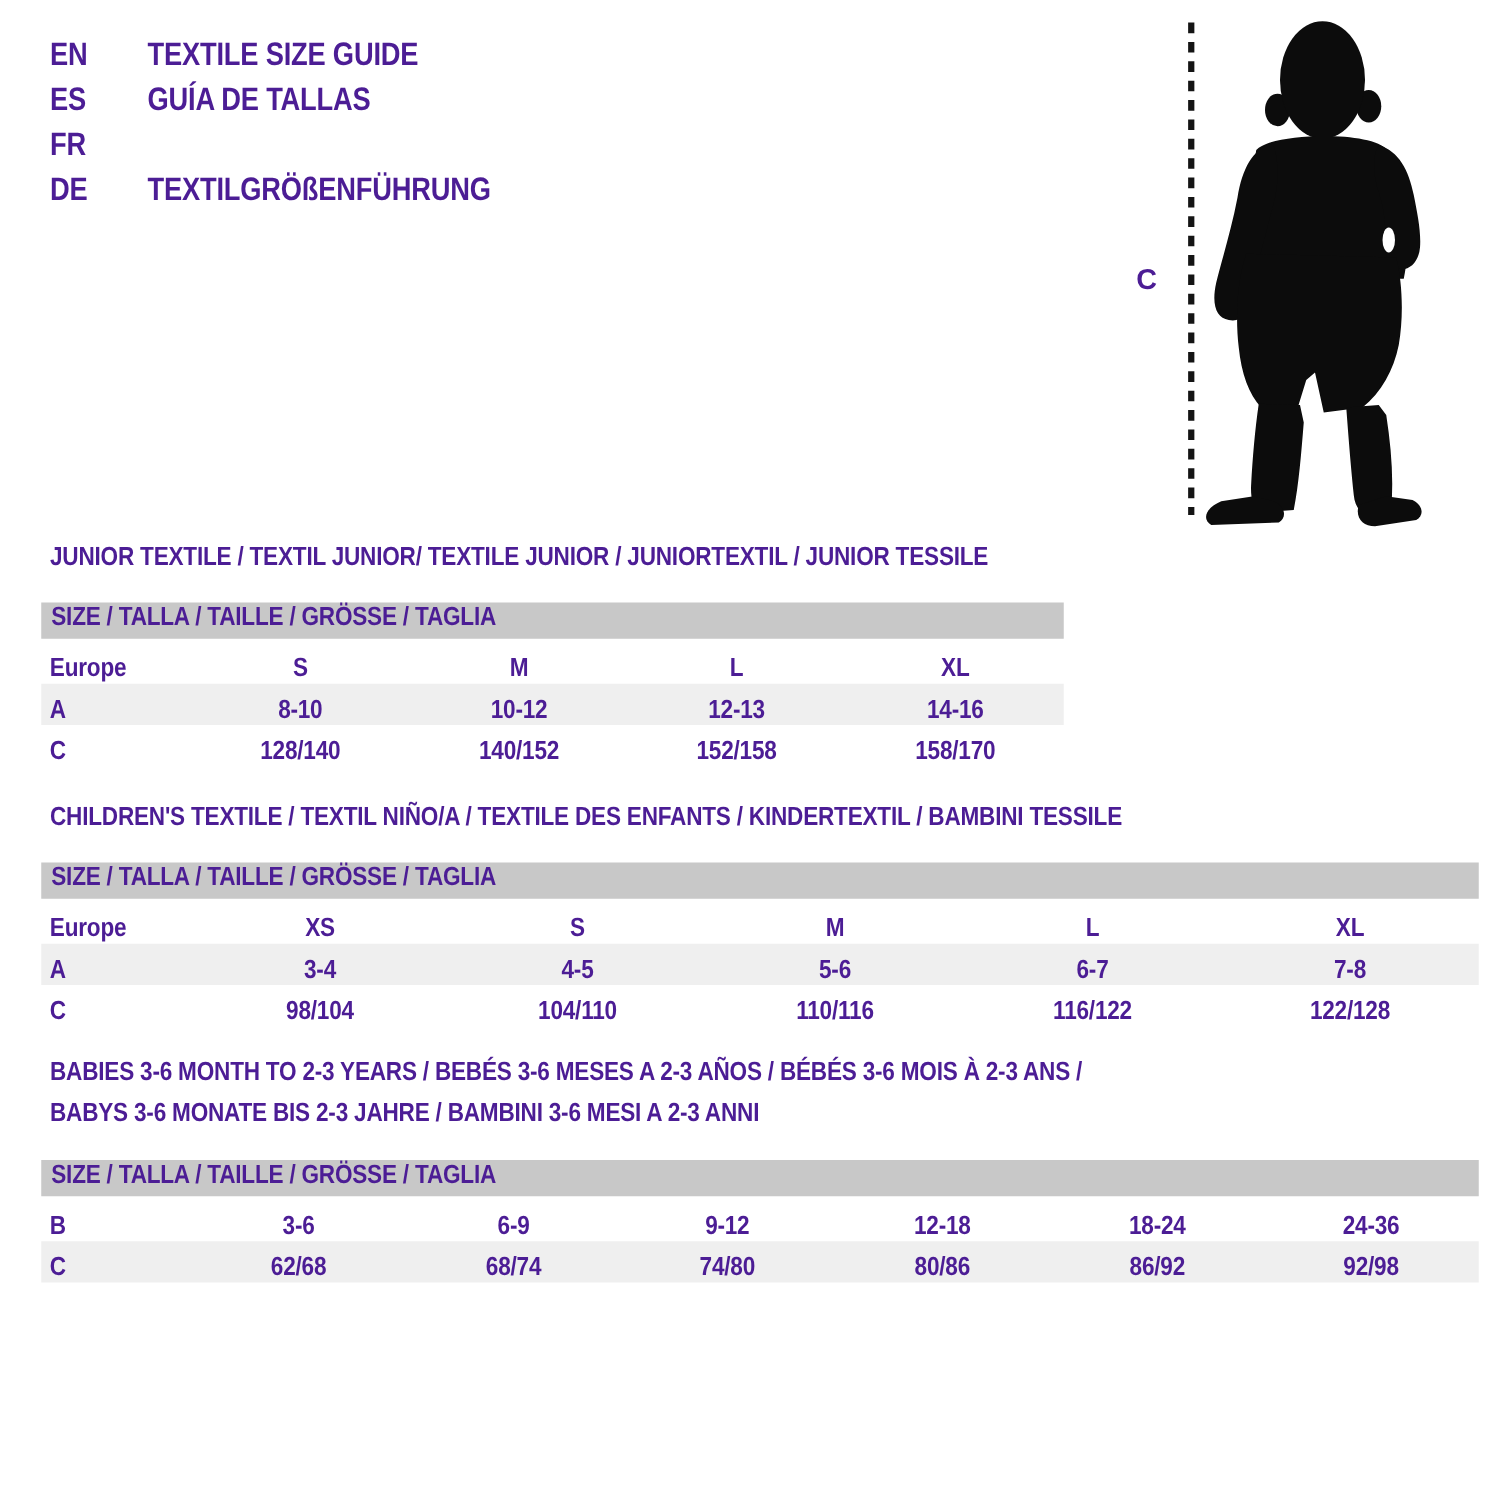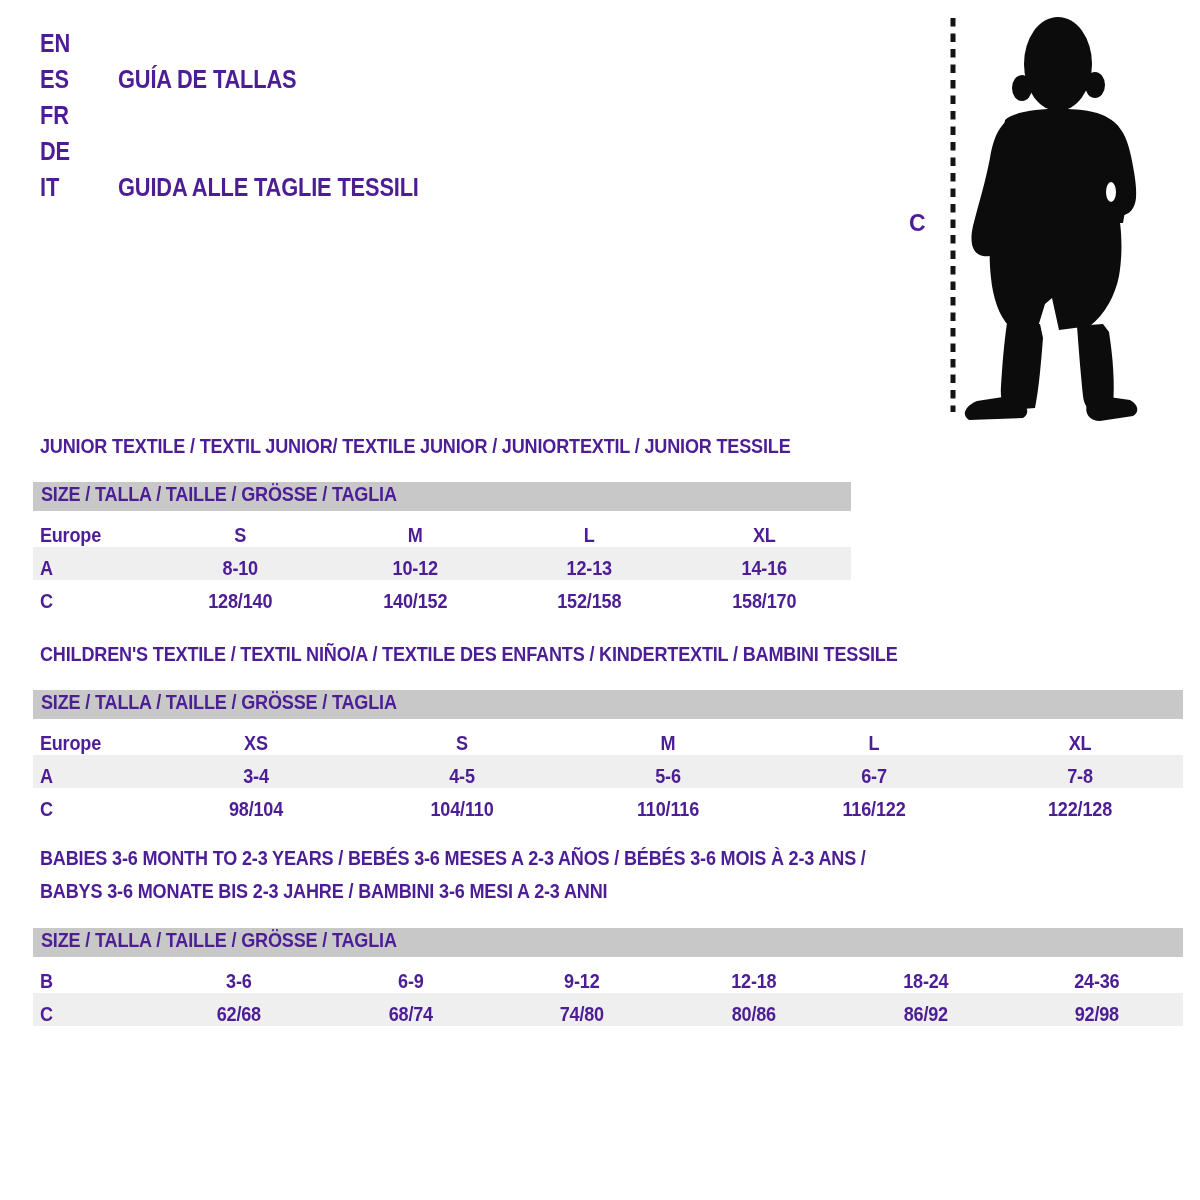--- a/index.html
+++ b/index.html
@@ -44,34 +44,32 @@
   .legend-line{display:block;height:33px;line-height:33px;transform:scaleX(.86);transform-origin:0 50%;white-space:nowrap;letter-spacing:-.2px;}
 </style>
 </head>
 <body>
 
 <div class="page">
 
   <div class="langs">
     <div class="lang-row">
       <span class="lang-code"><span class="cond">EN</span></span>
+      <span class="lang-title"><span class="cond">TEXTILE SIZE GUIDE</span></span>
     </div>
     <div class="lang-row">
       <span class="lang-code"><span class="cond">ES</span></span>
       <span class="lang-title"><span class="cond">GUÍA DE TALLAS</span></span>
     </div>
     <div class="lang-row">
       <span class="lang-code"><span class="cond">FR</span></span>
     </div>
     <div class="lang-row">
       <span class="lang-code"><span class="cond">DE</span></span>
-    </div>
-    <div class="lang-row">
-      <span class="lang-code"><span class="cond">IT</span></span>
-      <span class="lang-title"><span class="cond">GUIDA ALLE TAGLIE TESSILI</span></span>
+      <span class="lang-title"><span class="cond">TEXTILGRÖßENFÜHRUNG</span></span>
     </div>
   </div>
 
   <div class="figure">
     <span class="c-label">C</span>
     <svg width="262" height="415" viewBox="0 0 262 415">
       <line x1="48" y1="10" x2="48" y2="404" stroke="#141414" stroke-width="5" stroke-dasharray="8.5 7"></line>
       <g fill="#0c0c0c">
 
         <ellipse cx="117" cy="80" rx="10" ry="13"></ellipse>

